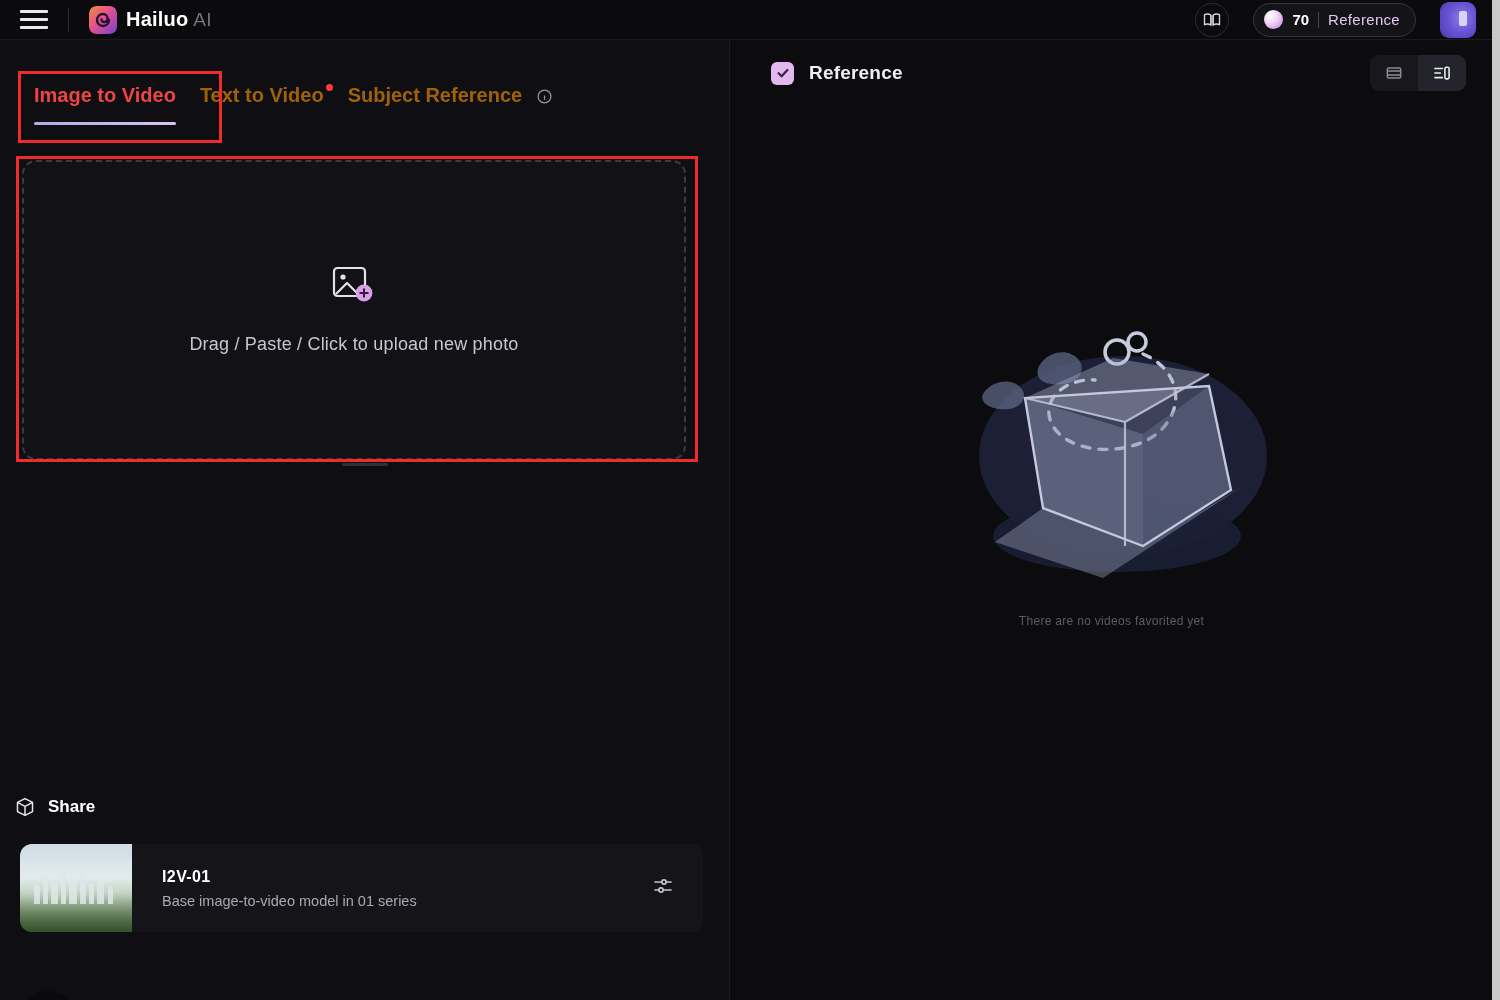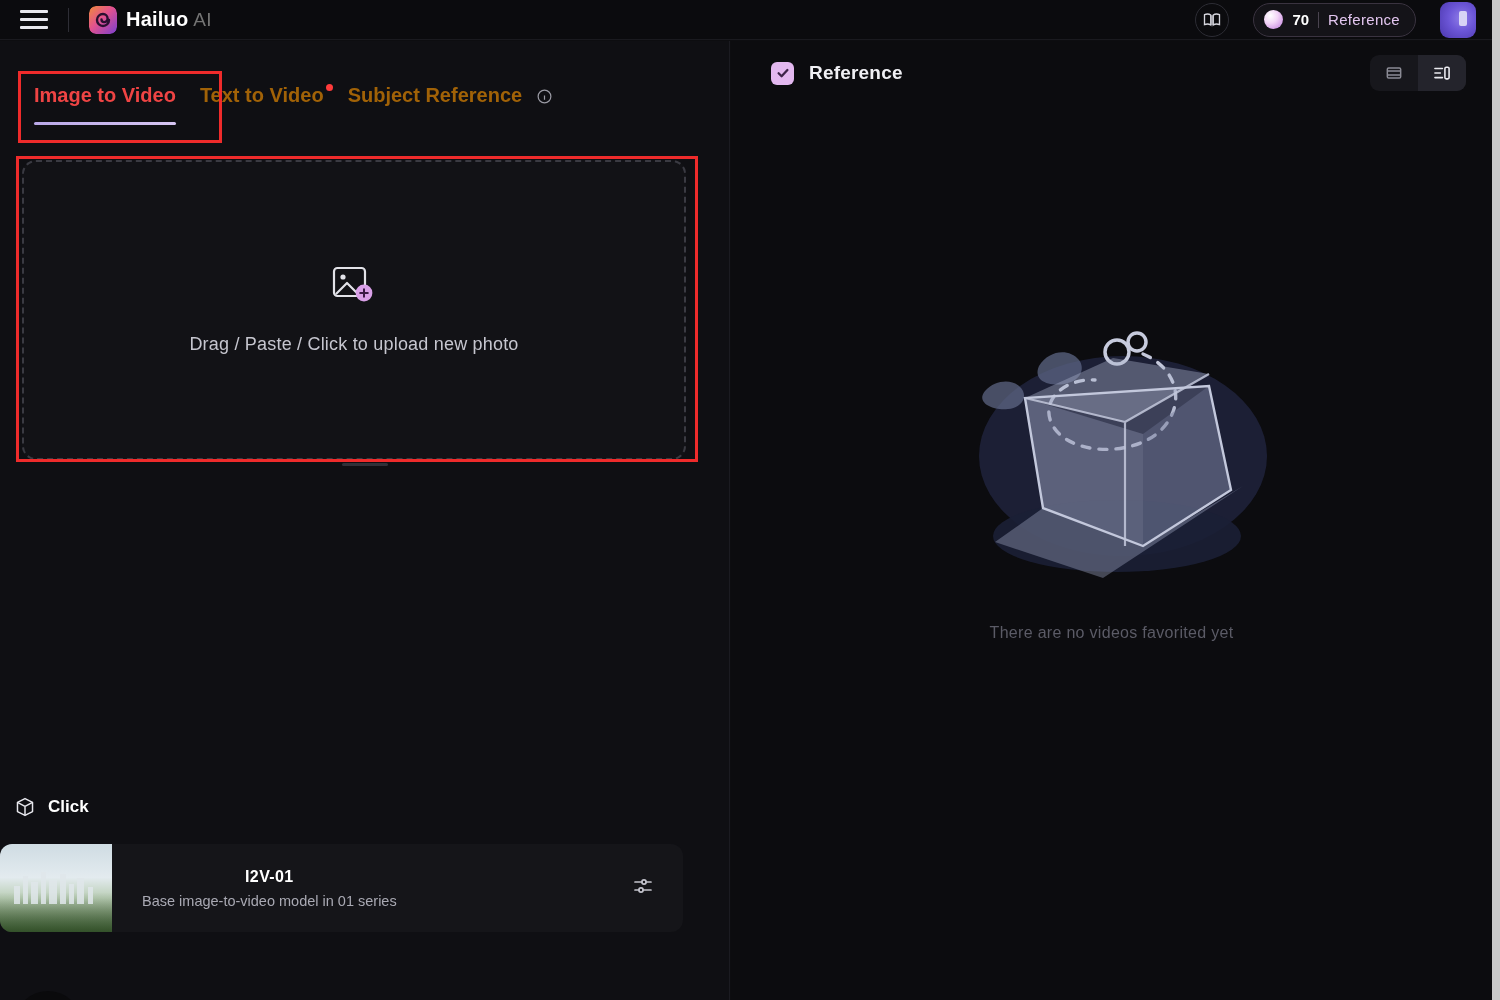--- a/index.html
+++ b/index.html
@@ -114,26 +114,25 @@
     font-size: 17px; color: #8c8c96; letter-spacing: .2px;
   }
   .wand { position: absolute; right: 30px; bottom: 22px; cursor: pointer; }
   
   .model-head {
     position: absolute; left: 14px; top: 755px;
     display: flex; align-items: center; gap: 12px;
   }
   .model-title { font-size: 17px; font-weight: bold; color: #ffffff; }
   .model-card {
-    position: absolute; left: 0; top: 803px;
+    position: absolute; left: 20px; top: 803px;
     width: 683px; height: 88px;
     background: #151519; border-radius: 12px;
     display: flex; align-items: center; overflow: hidden;
     cursor: pointer;
-    text-align: center;
   }
   .model-thumb {
     width: 112px; height: 88px; flex: none;
     background:
       linear-gradient(180deg, rgba(255,255,255,0) 55%, rgba(30,60,25,.55) 100%),
       linear-gradient(180deg, #cfdce3 0%, #e3ebef 38%, #b9cdb4 62%, #4d6b3e 100%);
     position: relative;
   }
   .sky-towers{ position:absolute; left:0; right:0; top:26px; height:34px; }
   .tower{ position:absolute; bottom:0; background:#dfe6ea; opacity:.85; }
@@ -160,21 +159,21 @@
   .fav-label { margin-left: 15px; font-size: 19px; font-weight: bold; color: #f0f0f4; letter-spacing: .2px; }
   .view-toggle {
     margin-left: auto; display: flex; background: #17171c; border-radius: 9px; overflow: hidden; height: 36px;
   }
   .view-btn { width: 48px; display: flex; align-items: center; justify-content: center; cursor: pointer; }
   .view-btn.active { background: #24242c; }
   .empty-state {
     position: absolute; left: 0; top: 245px; width: 761px;
     display: flex; flex-direction: column; align-items: center;
   }
-  .empty-text { margin-top: 38px; font-size: 16px; color: #5b5b66; letter-spacing: .3px; }
+  .empty-text { margin-top: 28px; font-size: 12px; color: #5b5b66; letter-spacing: .3px; }
   
   .annot { position: absolute; border: 3px solid #ef2b2b; pointer-events: none; }
   #annot-tab { left: 18px; top: 71px; width: 204px; height: 72px; }
   #annot-upload { left: 16px; top: 156px; width: 682px; height: 306px; }
   
   .edge-right { position: absolute; right: 0; top: 0; width: 8px; height: 1000px; background: #c9c9c9; }
 </style>
 </head>
 <body>
 
@@ -254,21 +253,21 @@
       <div class="upload-text">Drag / Paste / Click to upload new photo</div>
     </div>
     <div class="grab-handle"></div>
 
 
     <div class="model-head">
       <svg width="22" height="22" viewBox="0 0 24 24" fill="none" stroke="#e8e8ee" stroke-width="1.6" stroke-linejoin="round">
         <path d="M12 2.8 20.2 7v10L12 21.2 3.8 17V7z"></path>
         <path d="M3.8 7 12 11.4 20.2 7M12 11.4V21"></path>
       </svg>
-      <div class="model-title">Click</div>
+      <div class="model-title">Share</div>
     </div>
 
     <div class="model-card">
       <div class="model-thumb">
         <div class="sky-towers">
           <div class="tower" style="left:14px;width:6px;height:18px;"></div>
           <div class="tower" style="left:23px;width:5px;height:28px;"></div>
           <div class="tower" style="left:31px;width:7px;height:22px;"></div>
           <div class="tower" style="left:41px;width:5px;height:32px;"></div>
           <div class="tower" style="left:49px;width:8px;height:24px;"></div>

